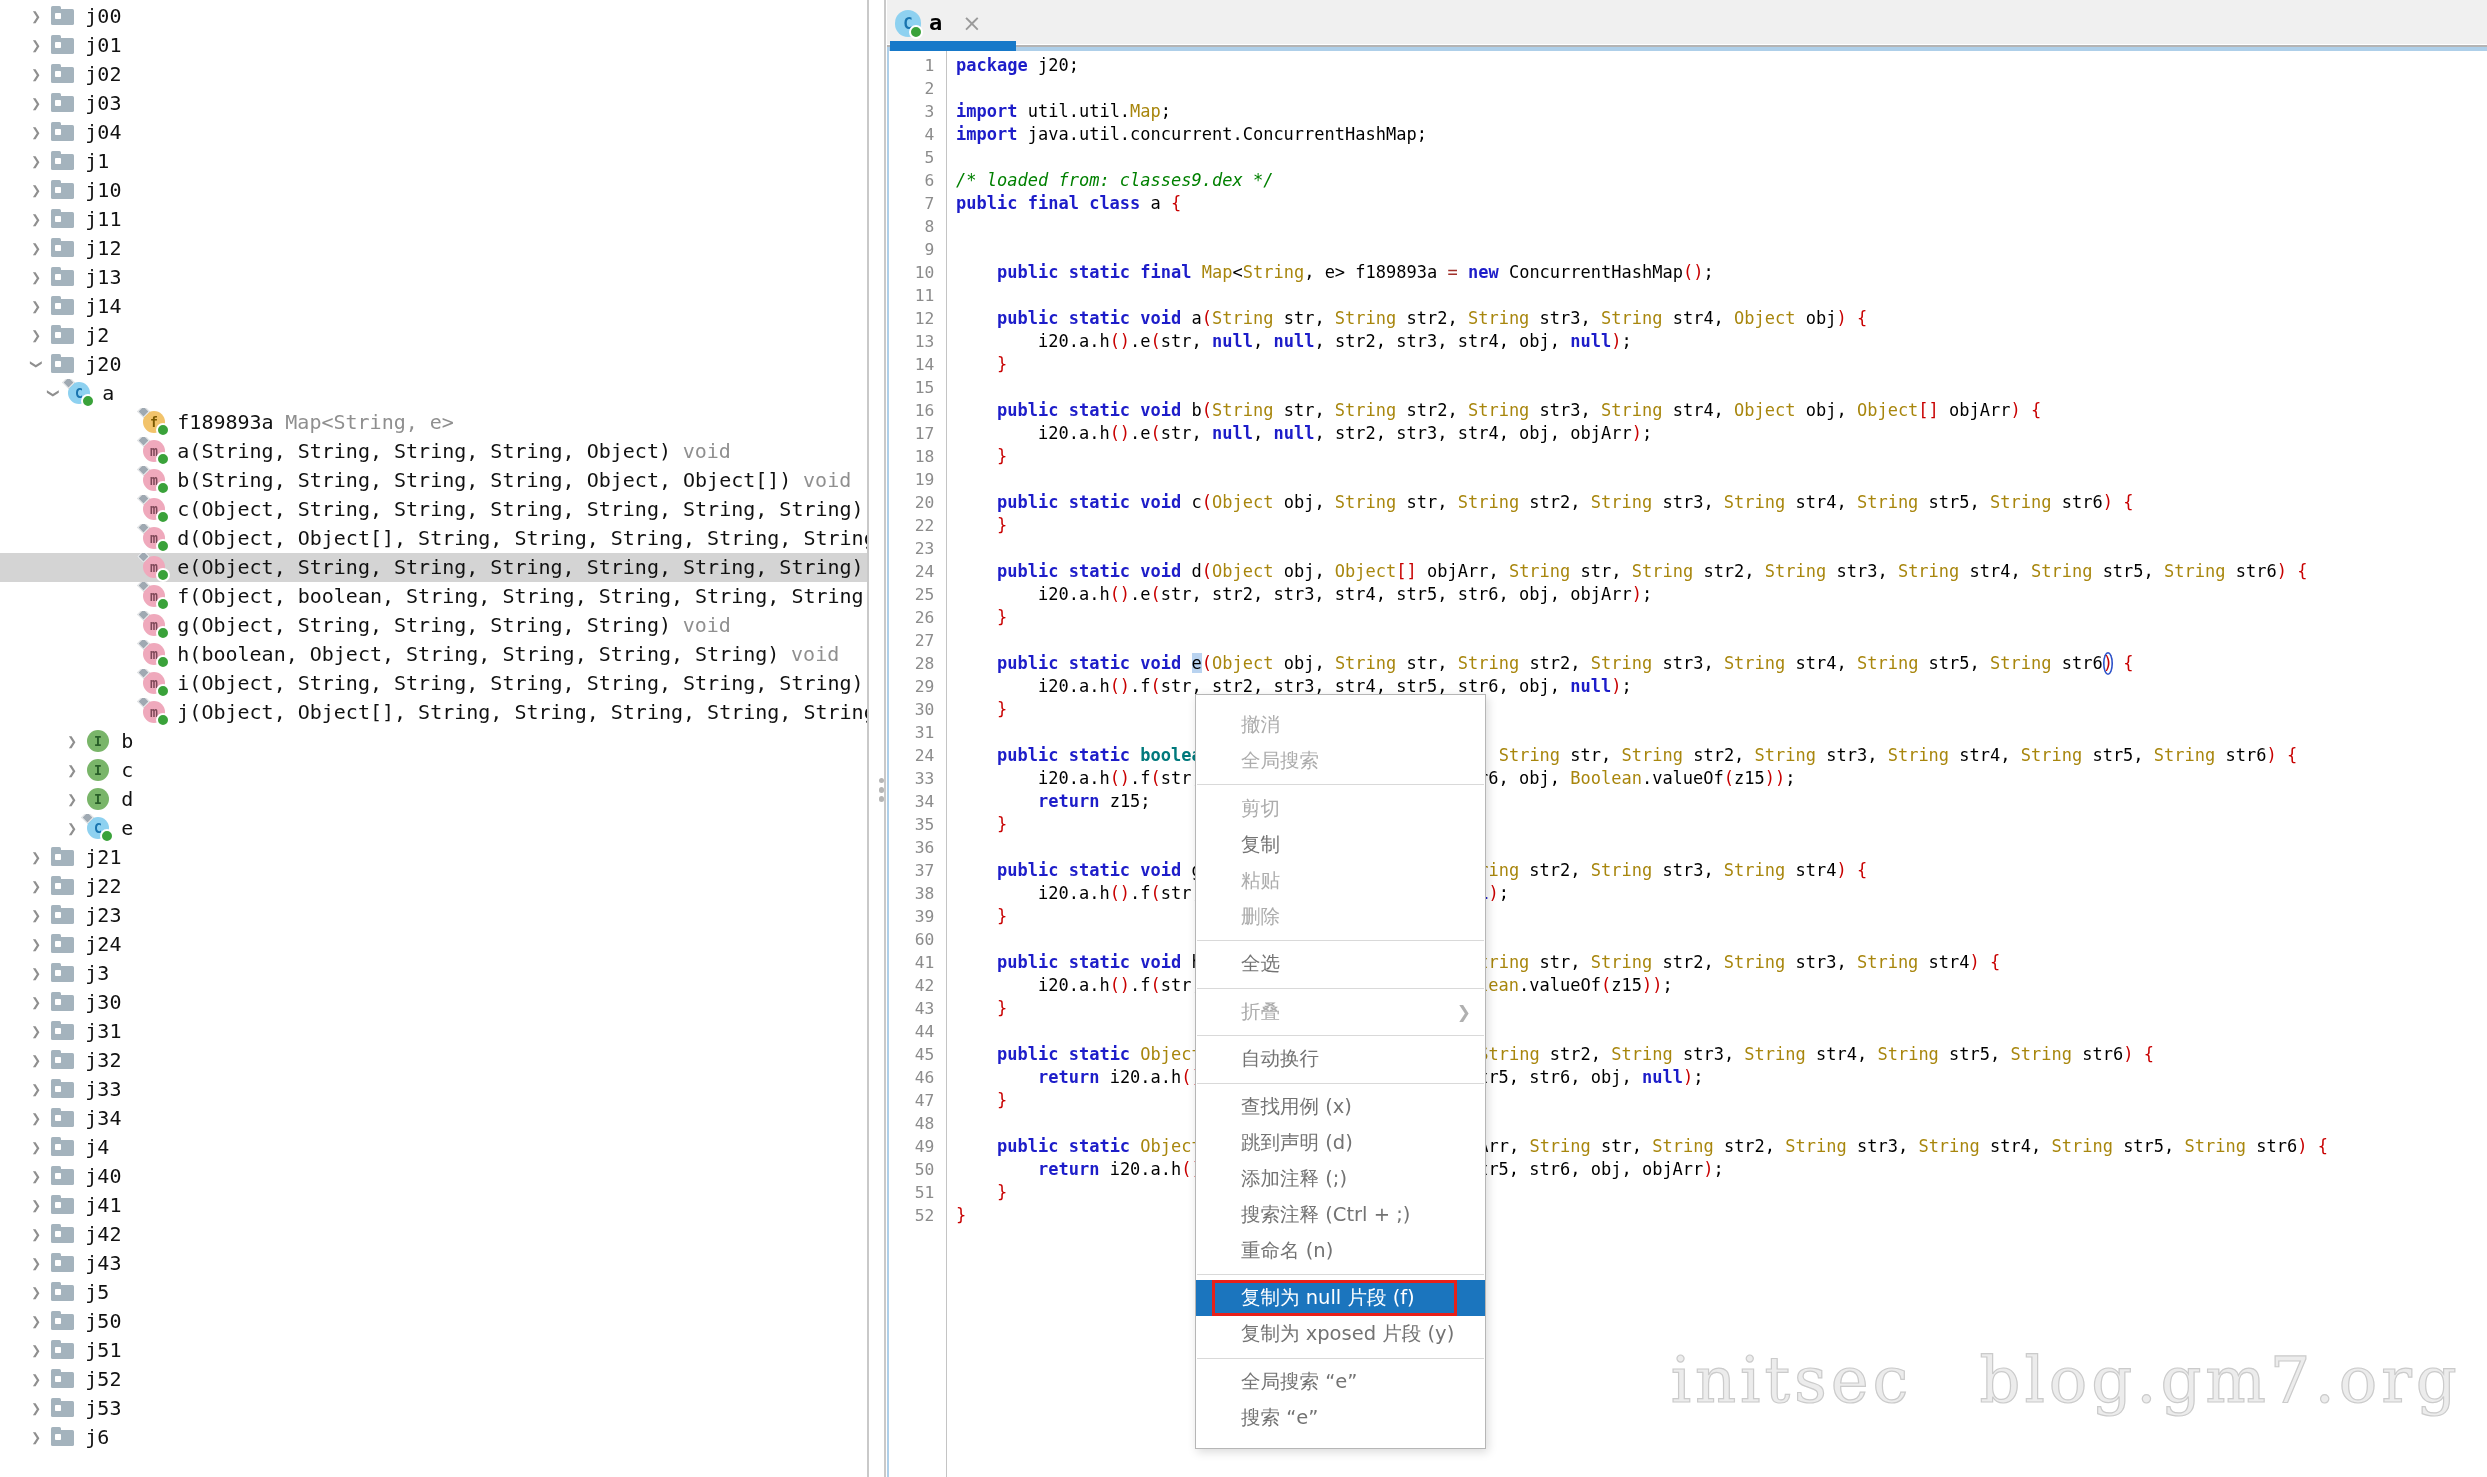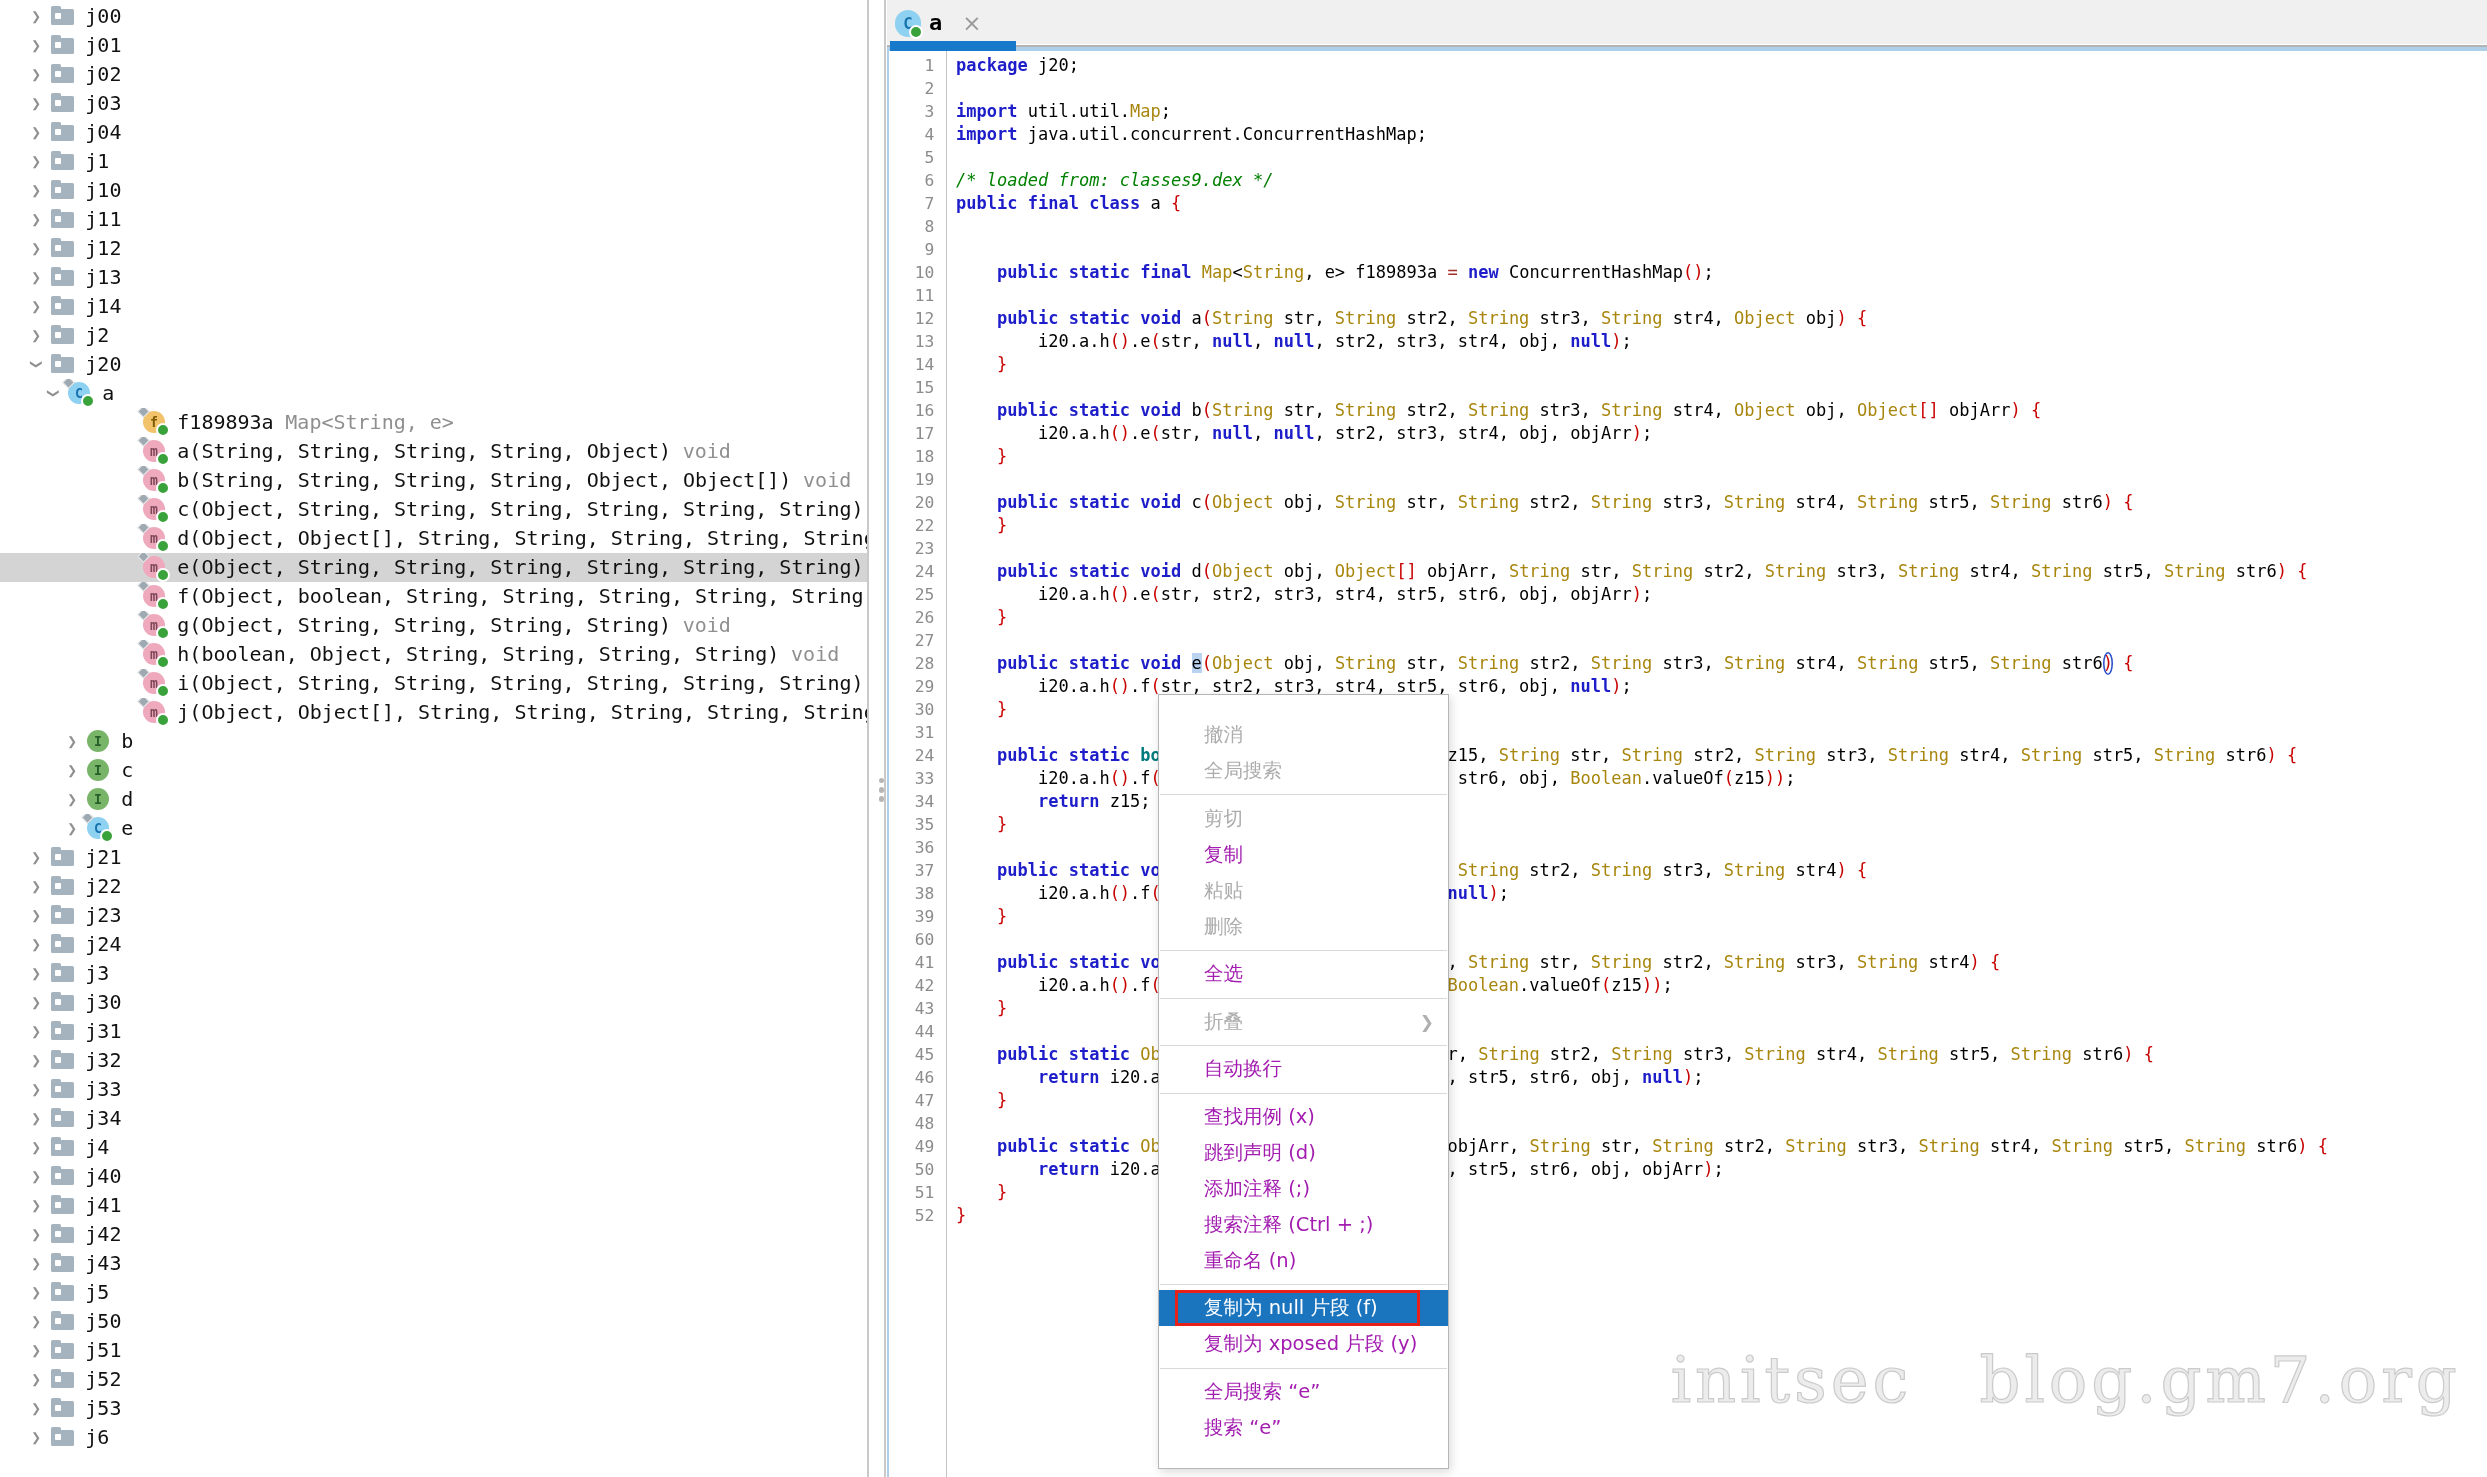--- a/index.html
+++ b/index.html
@@ -62,25 +62,25 @@
   .tk-c{color:#008000;font-style:italic;}
   .tk-r{color:#c80000;}
   .tk-b{color:#00797c;font-weight:bold;}
   .tk-q{color:#a0302a;}
   .tk-n{color:#000;}
   .tk-sel{color:#000;background:#b9d3f0;}
   .tk-ring{color:#c80000;box-shadow:0 0 0 1.6px #2b50c8 inset;border-radius:50%;
            display:inline-block;}
 
   
-  #cmenu{position:absolute;left:1158px;top:694px;width:289px;background:#fff;
+  #cmenu{position:absolute;left:1195px;top:694px;width:289px;background:#fff;
          border:0.8px solid #b6b6b6;box-shadow:1.6px 3.1px 9.3px rgba(0,0,0,.15);
-         padding:22px 0;z-index:50;font-family:"DejaVu Sans","Liberation Sans",sans-serif;}
+         padding:12px 0;z-index:50;font-family:"DejaVu Sans","Liberation Sans",sans-serif;}
   .citem{position:relative;height:36px;line-height:36px;padding-left:45px;font-size:19.5px;
-         color:#a21caf;white-space:nowrap;}
+         color:#737373;white-space:nowrap;}
   .citem.dis{color:#acacac;}
   .citem.hl{background:#1b75be;color:#fff;}
   .redbox{position:absolute;left:15.6px;right:28px;top:0px;bottom:0px;border:3.1px solid #e8201a;box-sizing:border-box;}
   .csep{height:0.8px;background:#d9d9d9;margin:5.4px 0.8px;}
   .subarrow{position:absolute;right:14px;top:0;color:#b0b0b0;font-size:17px;}
 
   
   #watermark{position:absolute;right:26.5px;top:1343px;font-family:"DejaVu Serif","Liberation Serif",serif;
              font-size:64px;letter-spacing:3.9px;word-spacing:43px;color:#ececec;
              -webkit-text-stroke:1.2px #cbcbcb;z-index:60;}

